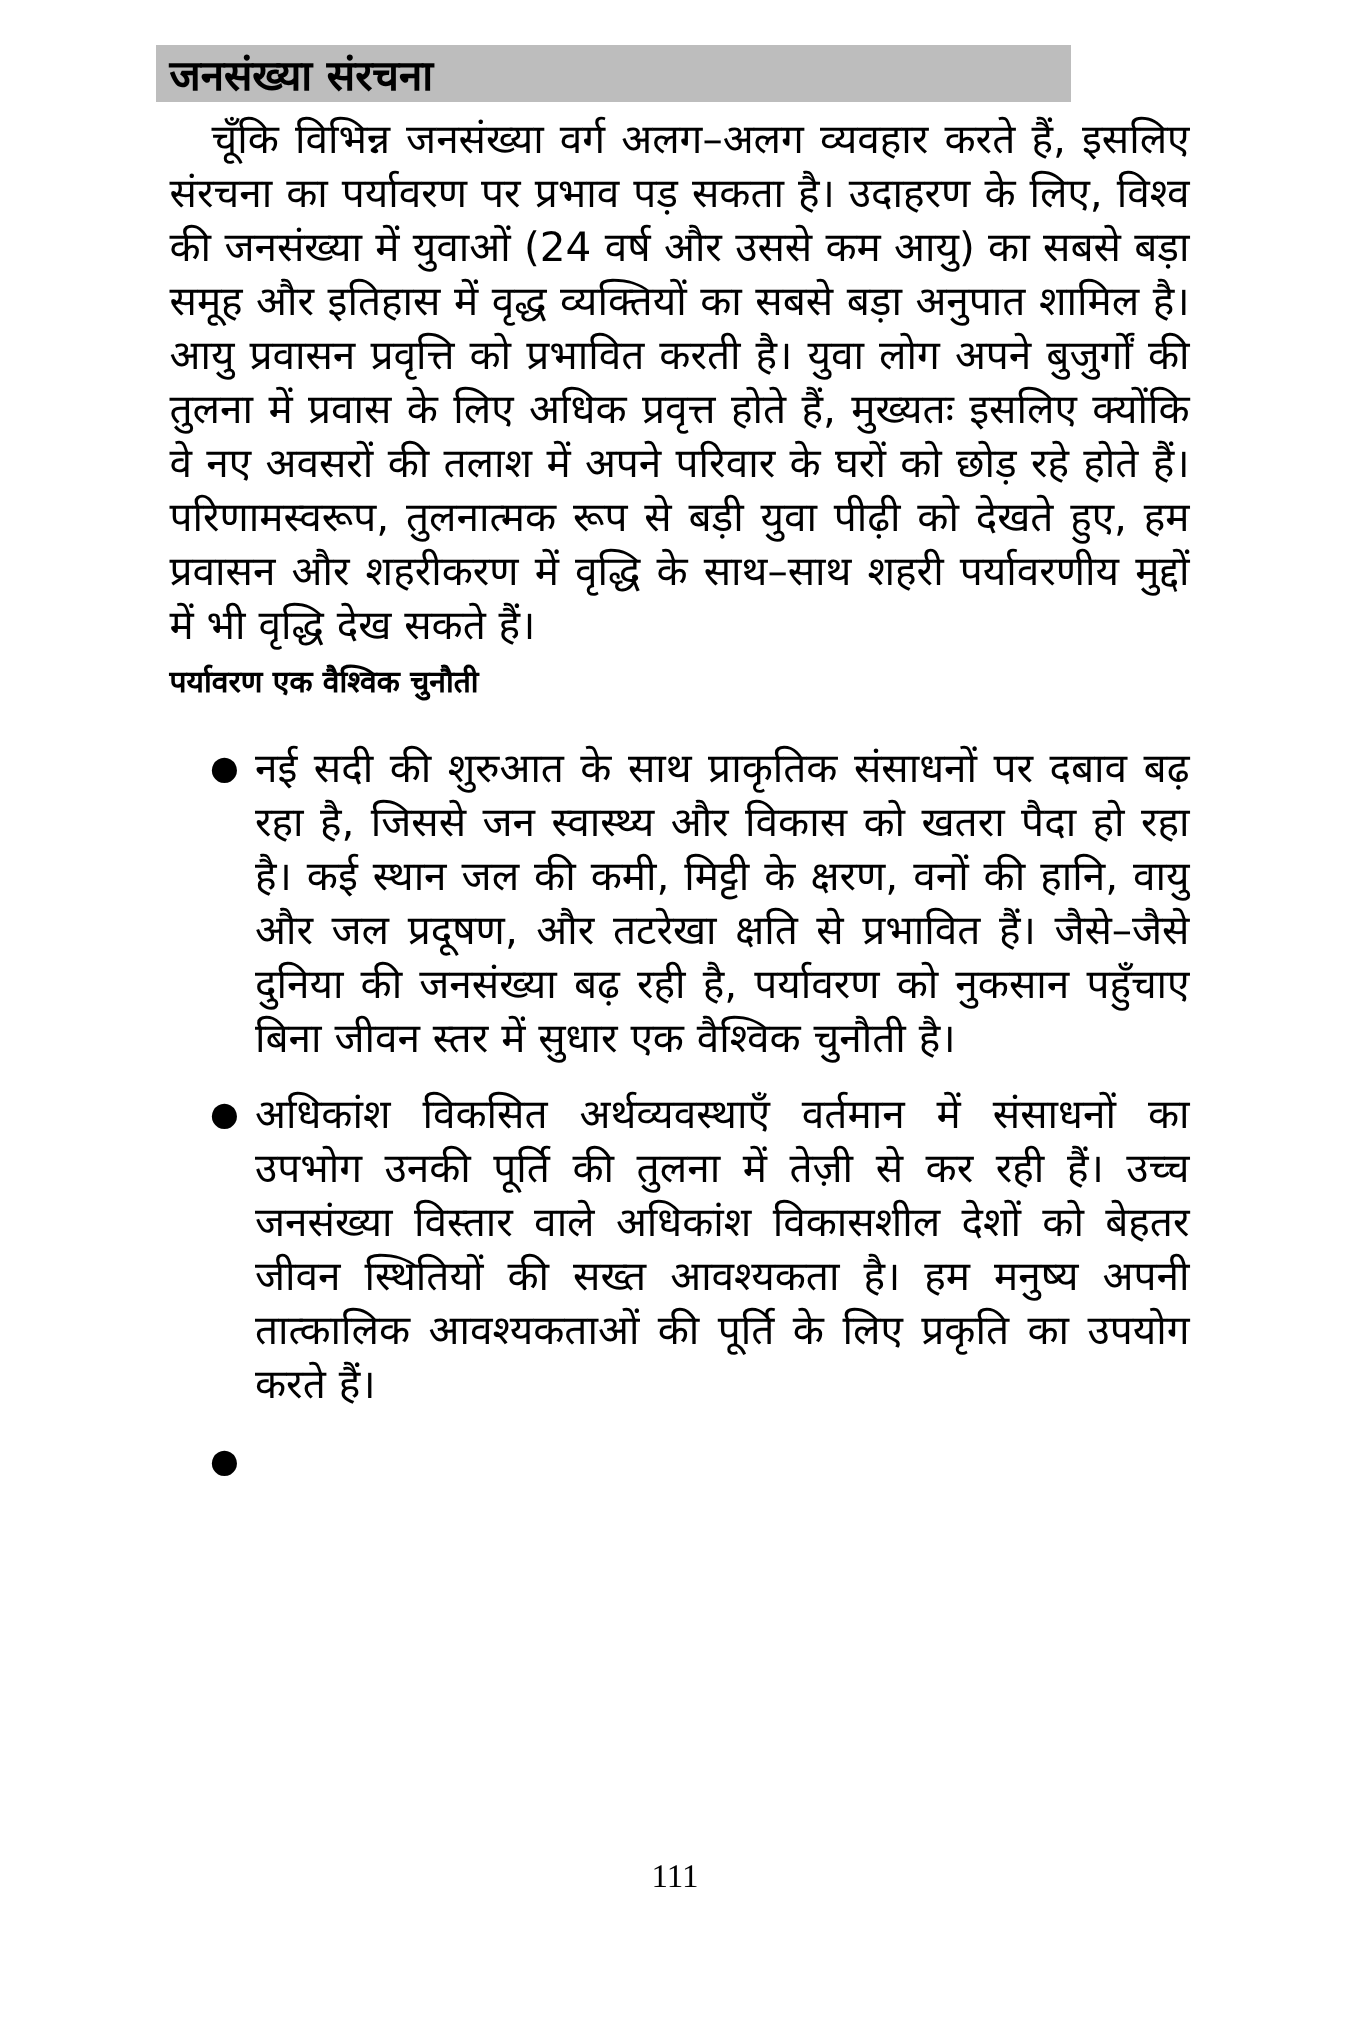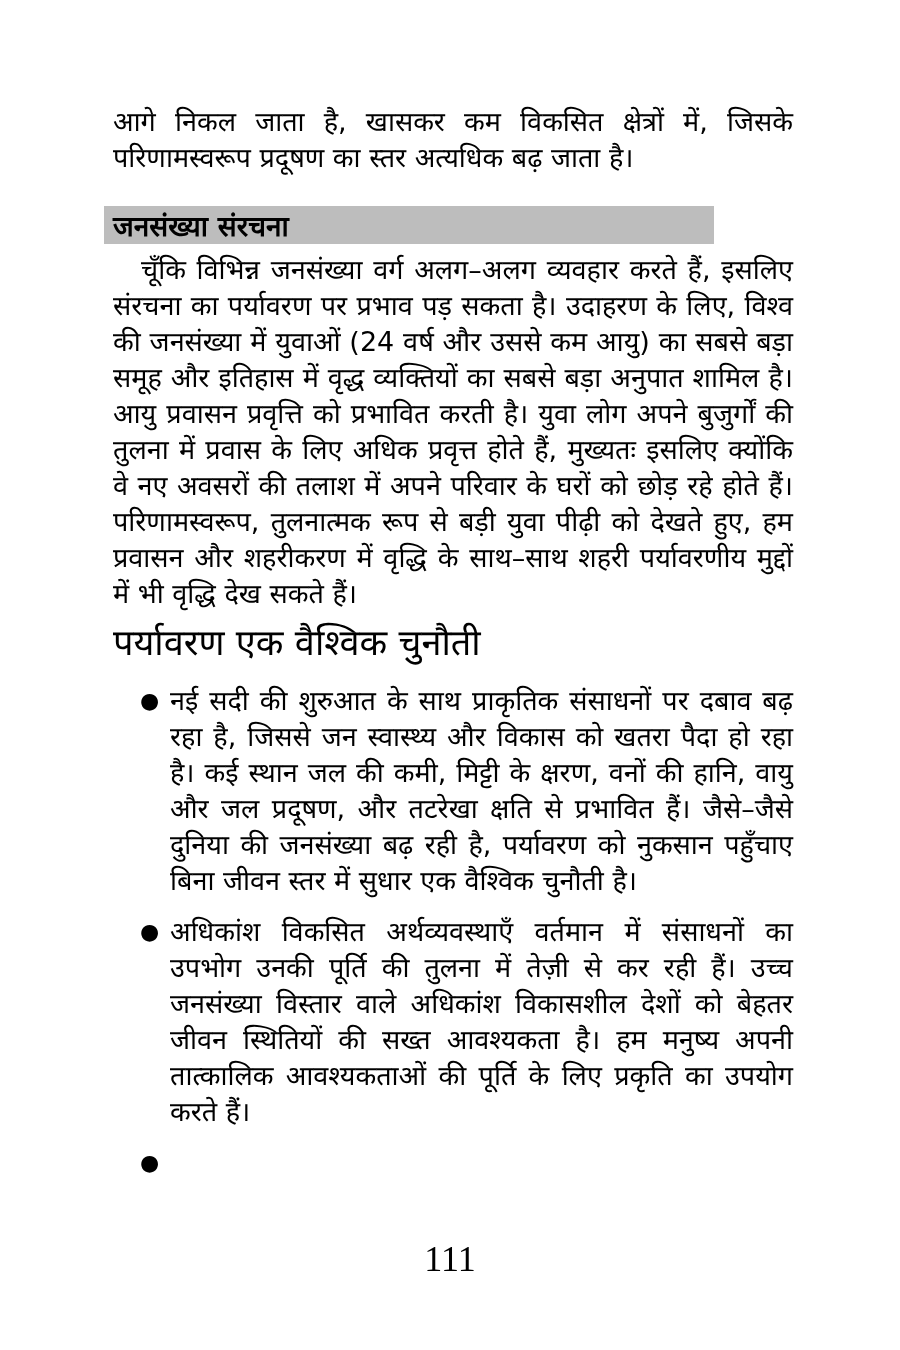--- a/index.html
+++ b/index.html
@@ -51,23 +51,23 @@
     font-size: 28px;
     font-weight: bold;
     color: var(--text-color);
     white-space: nowrap;
   }
   .body-para {
     margin-top: 8px;
     text-indent: 28px;
   }
   .subheading {
-    margin-top: 12px;
-    font-size: 36px;
-    font-weight: normal;
+    margin-top: 0;
+    font-size: 20px;
+    font-weight: bold;
     line-height: 37px;
     color: var(--text-color);
   }
   .bullet-list {
     list-style: none;
     margin-top: 22px;
   }
   .bullet-item {
     position: relative;
     padding-left: 57px;
@@ -83,31 +83,30 @@
     font-size: 22px;
     line-height: 36px;
   }
   .page-number {
     position: absolute;
     top: 1238px;
     left: 0;
     width: 100%;
     text-align: center;
     font-family: "Liberation Serif", "DejaVu Serif", serif;
-    font-size: 36px;
+    font-size: 22px;
     color: var(--text-color);
   }
 </style>
 </head>
 <body>
 
 <div class="page">
   <div class="content">
 
-    <p class="para intro">आगे निकल जाता है, खासकर कम विकसित क्षेत्रों में, जिसके परिणामस्वरूप प्रदूषण का स्तर अत्यधिक बढ़ जाता है।</p>
 
     <div class="section-bar">
       <span class="bar-heading">जनसंख्या संरचना</span>
     </div>
 
     <p class="para body-para">चूँकि विभिन्न जनसंख्या वर्ग अलग–अलग व्यवहार करते हैं, इसलिए संरचना का पर्यावरण पर प्रभाव पड़ सकता है। उदाहरण के लिए, विश्व की जनसंख्या में युवाओं (24 वर्ष और उससे कम आयु) का सबसे बड़ा समूह और इतिहास में वृद्ध व्यक्तियों का सबसे बड़ा अनुपात शामिल है। आयु प्रवासन प्रवृत्ति को प्रभावित करती है। युवा लोग अपने बुजुर्गों की तुलना में प्रवास के लिए अधिक प्रवृत्त होते हैं, मुख्यतः इसलिए क्योंकि वे नए अवसरों की तलाश में अपने परिवार के घरों को छोड़ रहे होते हैं। परिणामस्वरूप, तुलनात्मक रूप से बड़ी युवा पीढ़ी को देखते हुए, हम प्रवासन और शहरीकरण में वृद्धि के साथ–साथ शहरी पर्यावरणीय मुद्दों में भी वृद्धि देख सकते हैं।</p>
 
     <h2 class="subheading">पर्यावरण एक वैश्विक चुनौती</h2>
 
     <ul class="bullet-list">

